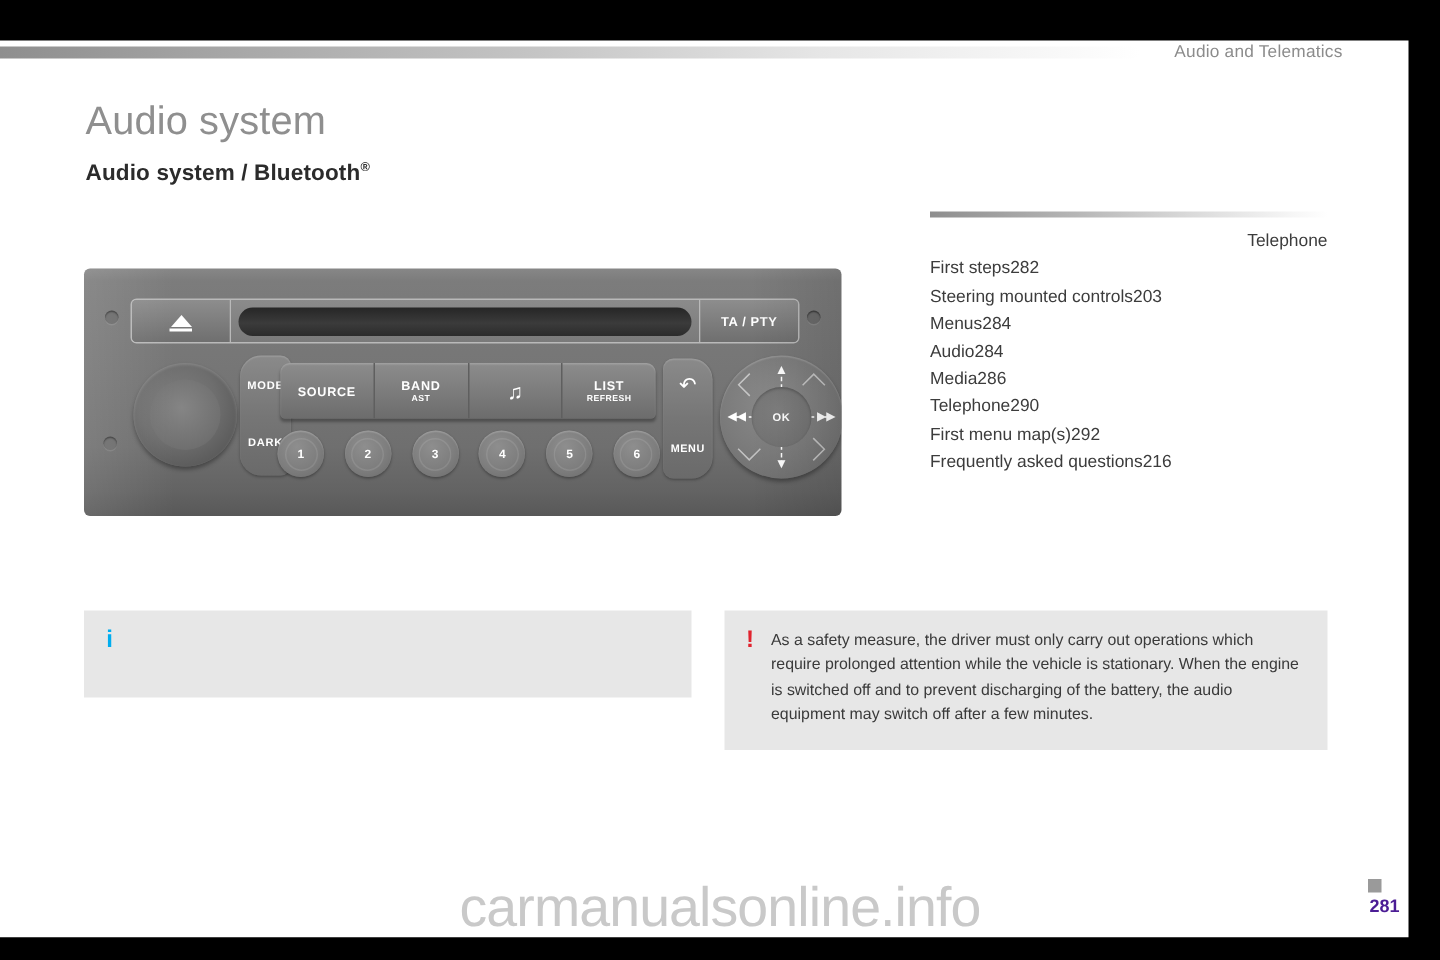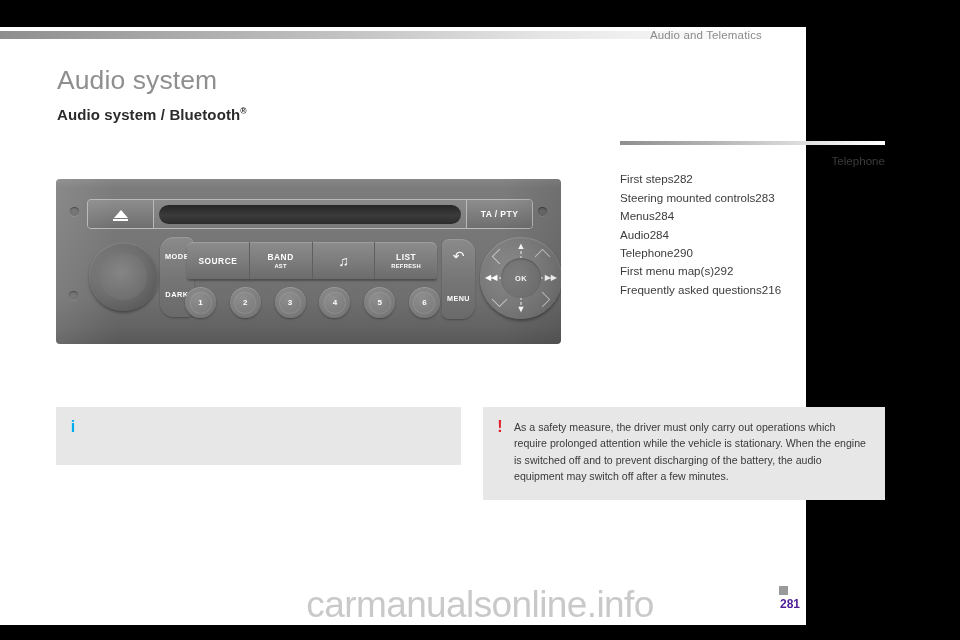--- a/index.html
+++ b/index.html
@@ -5,21 +5,21 @@
   * { box-sizing: border-box; margin: 0; padding: 0; }
   html, body {
     width: 960px; height: 640px;
     background: #000;
     font-family: "Liberation Sans", sans-serif;
     overflow: hidden;
   }
   #page {
     position: absolute;
     left: 0; top: 27px;
-    width: 806px; height: 598px;
+    width: 939px; height: 598px;
     background: #ffffff;
   }
   
   .header-rule {
     position: absolute;
     left: 0; top: 4px;
     width: 760px; height: 8px;
     background: linear-gradient(to right, #8e8e8e 0%, #a9a9a9 22%, #c6c6c6 48%, #e6e6e6 72%, #ffffff 100%);
   }
   .header-title {
@@ -352,29 +352,33 @@
   <div class="contents">
     <div class="contents-rule"></div>
     <div class="contents-label">Telephone</div>
     <div id="contents-rows">
         <div class="contents-row">
           <span>First steps</span>
           <span class="pg">282</span>
         </div>
         <div class="contents-row">
           <span>Steering mounted controls</span>
-          <span class="pg">283</span>
+          <span class="pg">203</span>
         </div>
         <div class="contents-row">
           <span>Menus</span>
           <span class="pg">284</span>
         </div>
         <div class="contents-row">
           <span>Audio</span>
           <span class="pg">284</span>
+        </div>
+        <div class="contents-row">
+          <span>Media</span>
+          <span class="pg">286</span>
         </div>
         <div class="contents-row">
           <span>Telephone</span>
           <span class="pg">290</span>
         </div>
         <div class="contents-row">
           <span>First menu map(s)</span>
           <span class="pg">292</span>
         </div>
         <div class="contents-row">

